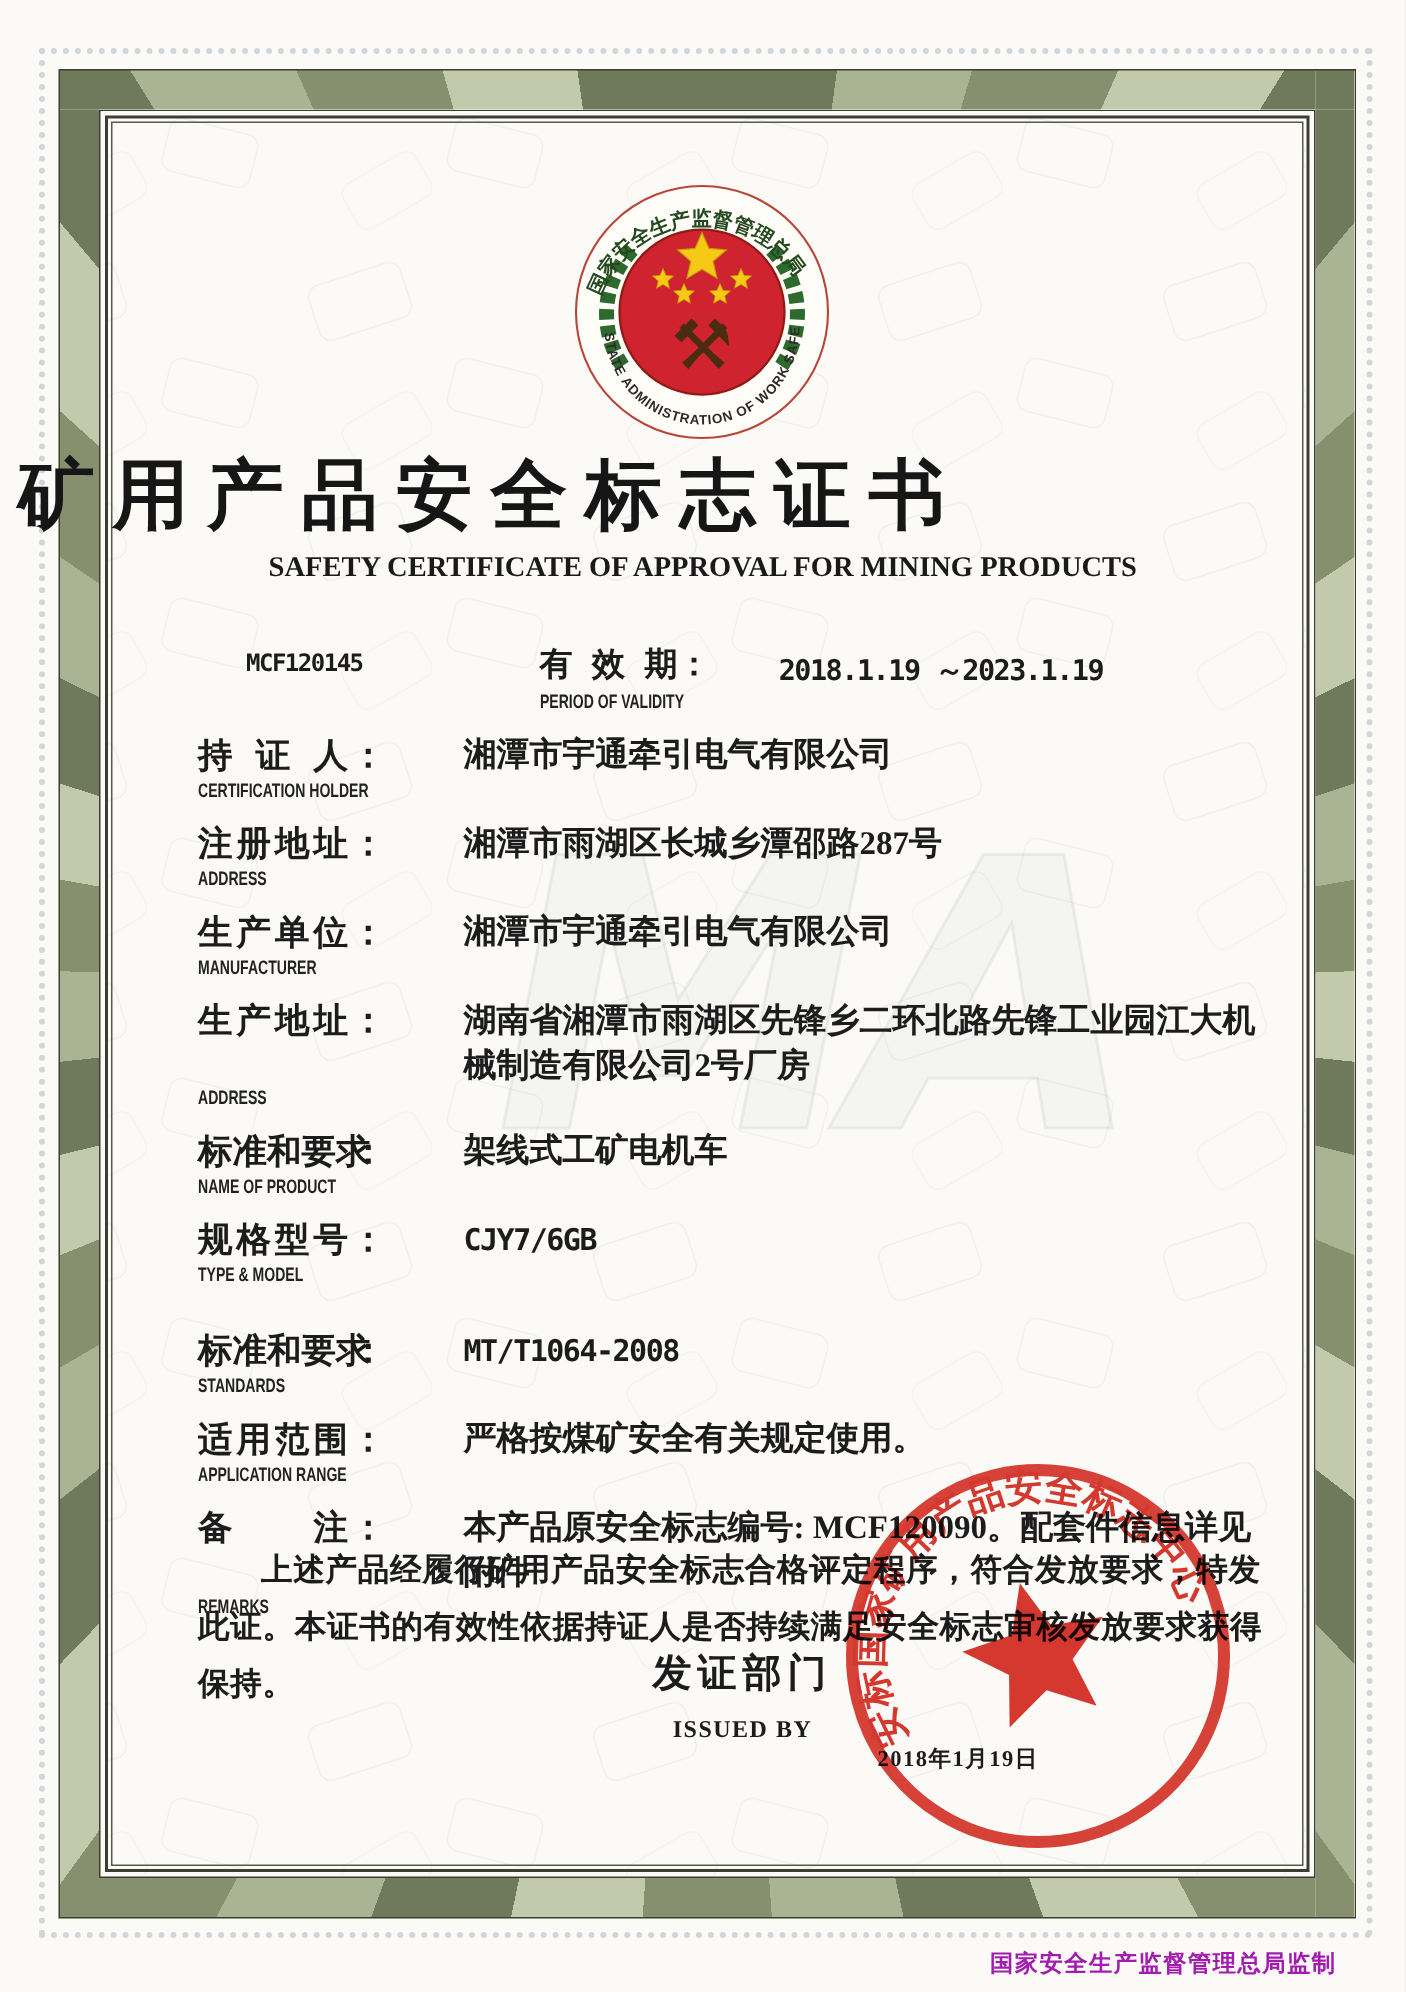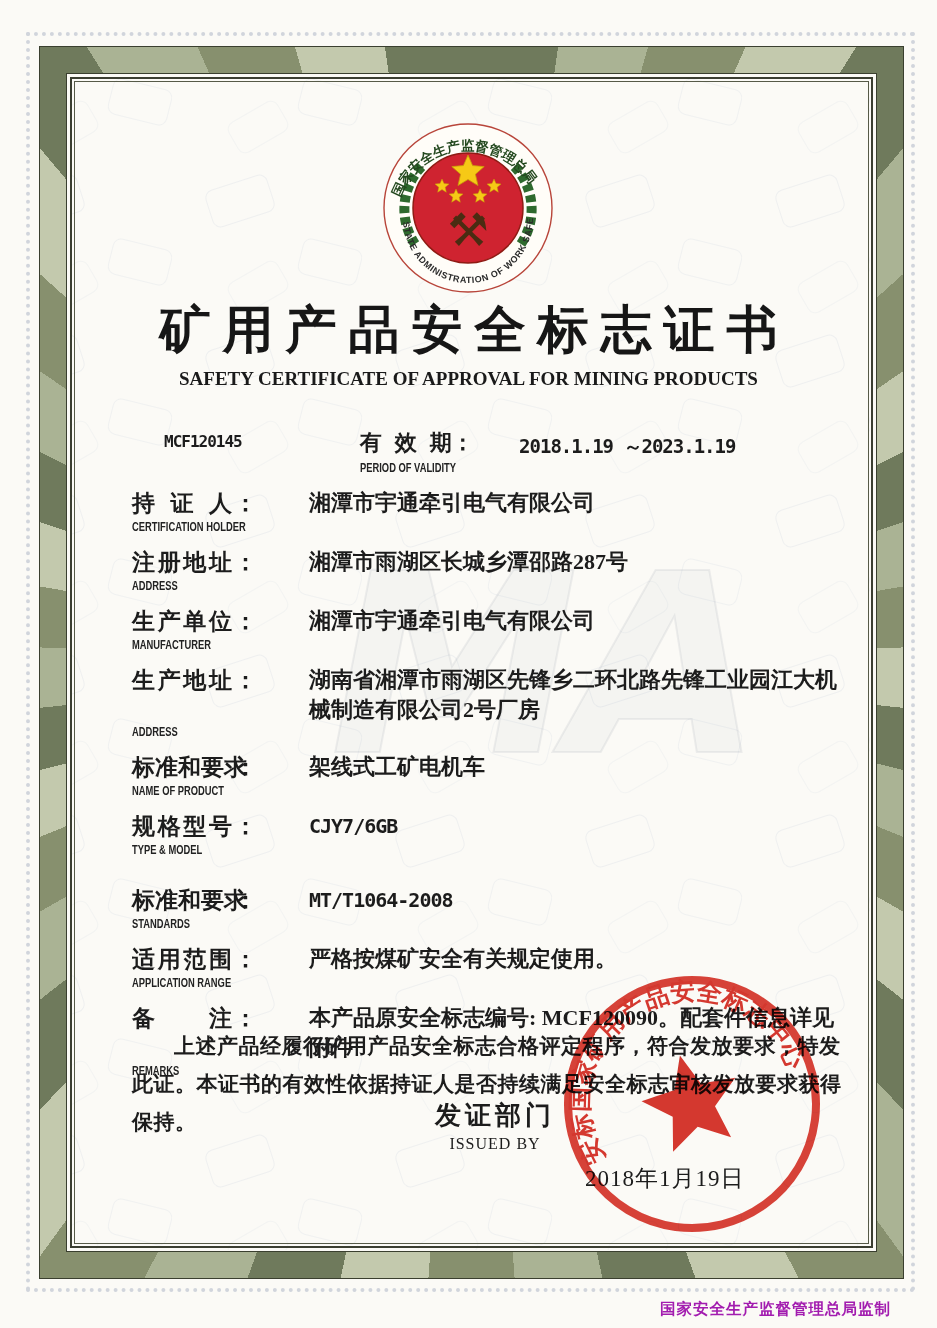--- a/index.html
+++ b/index.html
@@ -42,21 +42,21 @@
     color:rgba(120,130,150,0.05);
     -webkit-text-stroke:2px rgba(110,120,140,0.10);
     letter-spacing:-10px;
     pointer-events:none;
   }
   
   .emblem{position:absolute;left:382px;top:122px;width:172px;height:172px;}
   
   .title-zh{
     position:absolute;left:0;top:296px;width:100%;
-    text-align:center;font-size:51px;font-weight:bold;
+    text-align:left;font-size:51px;font-weight:bold;
     letter-spacing:12px;text-indent:12px;color:#161616;
   }
   .title-en{
     position:absolute;left:0;top:368px;width:100%;
     text-align:center;font-size:19px;font-weight:bold;color:#1a1a1a;
     letter-spacing:0px;
   }
   
   .approval-row{position:absolute;left:152px;top:428px;width:720px;display:flex;align-items:flex-start;}
   .lbl-zh{font-size:22px;font-weight:bold;white-space:nowrap;}
@@ -89,22 +89,22 @@
   .gap-before{margin-top:28px;}
   
   .statement{
     position:absolute;left:132px;top:1028px;width:716px;
     font-size:21px;font-weight:600;line-height:1.8;
     text-indent:2em;letter-spacing:0.5px;
   }
   
   .issued{position:absolute;left:420px;top:1098px;width:150px;text-align:center;}
   .issued .zh{font-size:26px;font-weight:bold;letter-spacing:4px;}
-  .issued .en{font-size:16px;font-weight:normal;font-family:"Liberation Serif",serif;letter-spacing:1px;margin-top:2px;}
-  .issue-date{position:absolute;left:585px;top:1163px;font-size:23px;font-weight:400;letter-spacing:1px;}
+  .issued .en{font-size:16px;font-weight:bold;font-family:"Liberation Serif",serif;letter-spacing:1px;margin-top:12px;}
+  .issue-date{position:absolute;left:585px;top:1163px;font-size:15px;font-weight:700;letter-spacing:1px;}
   
   .seal{
     position:absolute;left:556px;top:968px;width:272px;height:272px;
     transform:rotate(-14deg);
     opacity:.92;mix-blend-mode:multiply;pointer-events:none;
   }
   
   .footer{
     position:absolute;right:46px;bottom:8px;
     font-size:15.5px;font-weight:bold;letter-spacing:1px;color:#a21caf;

